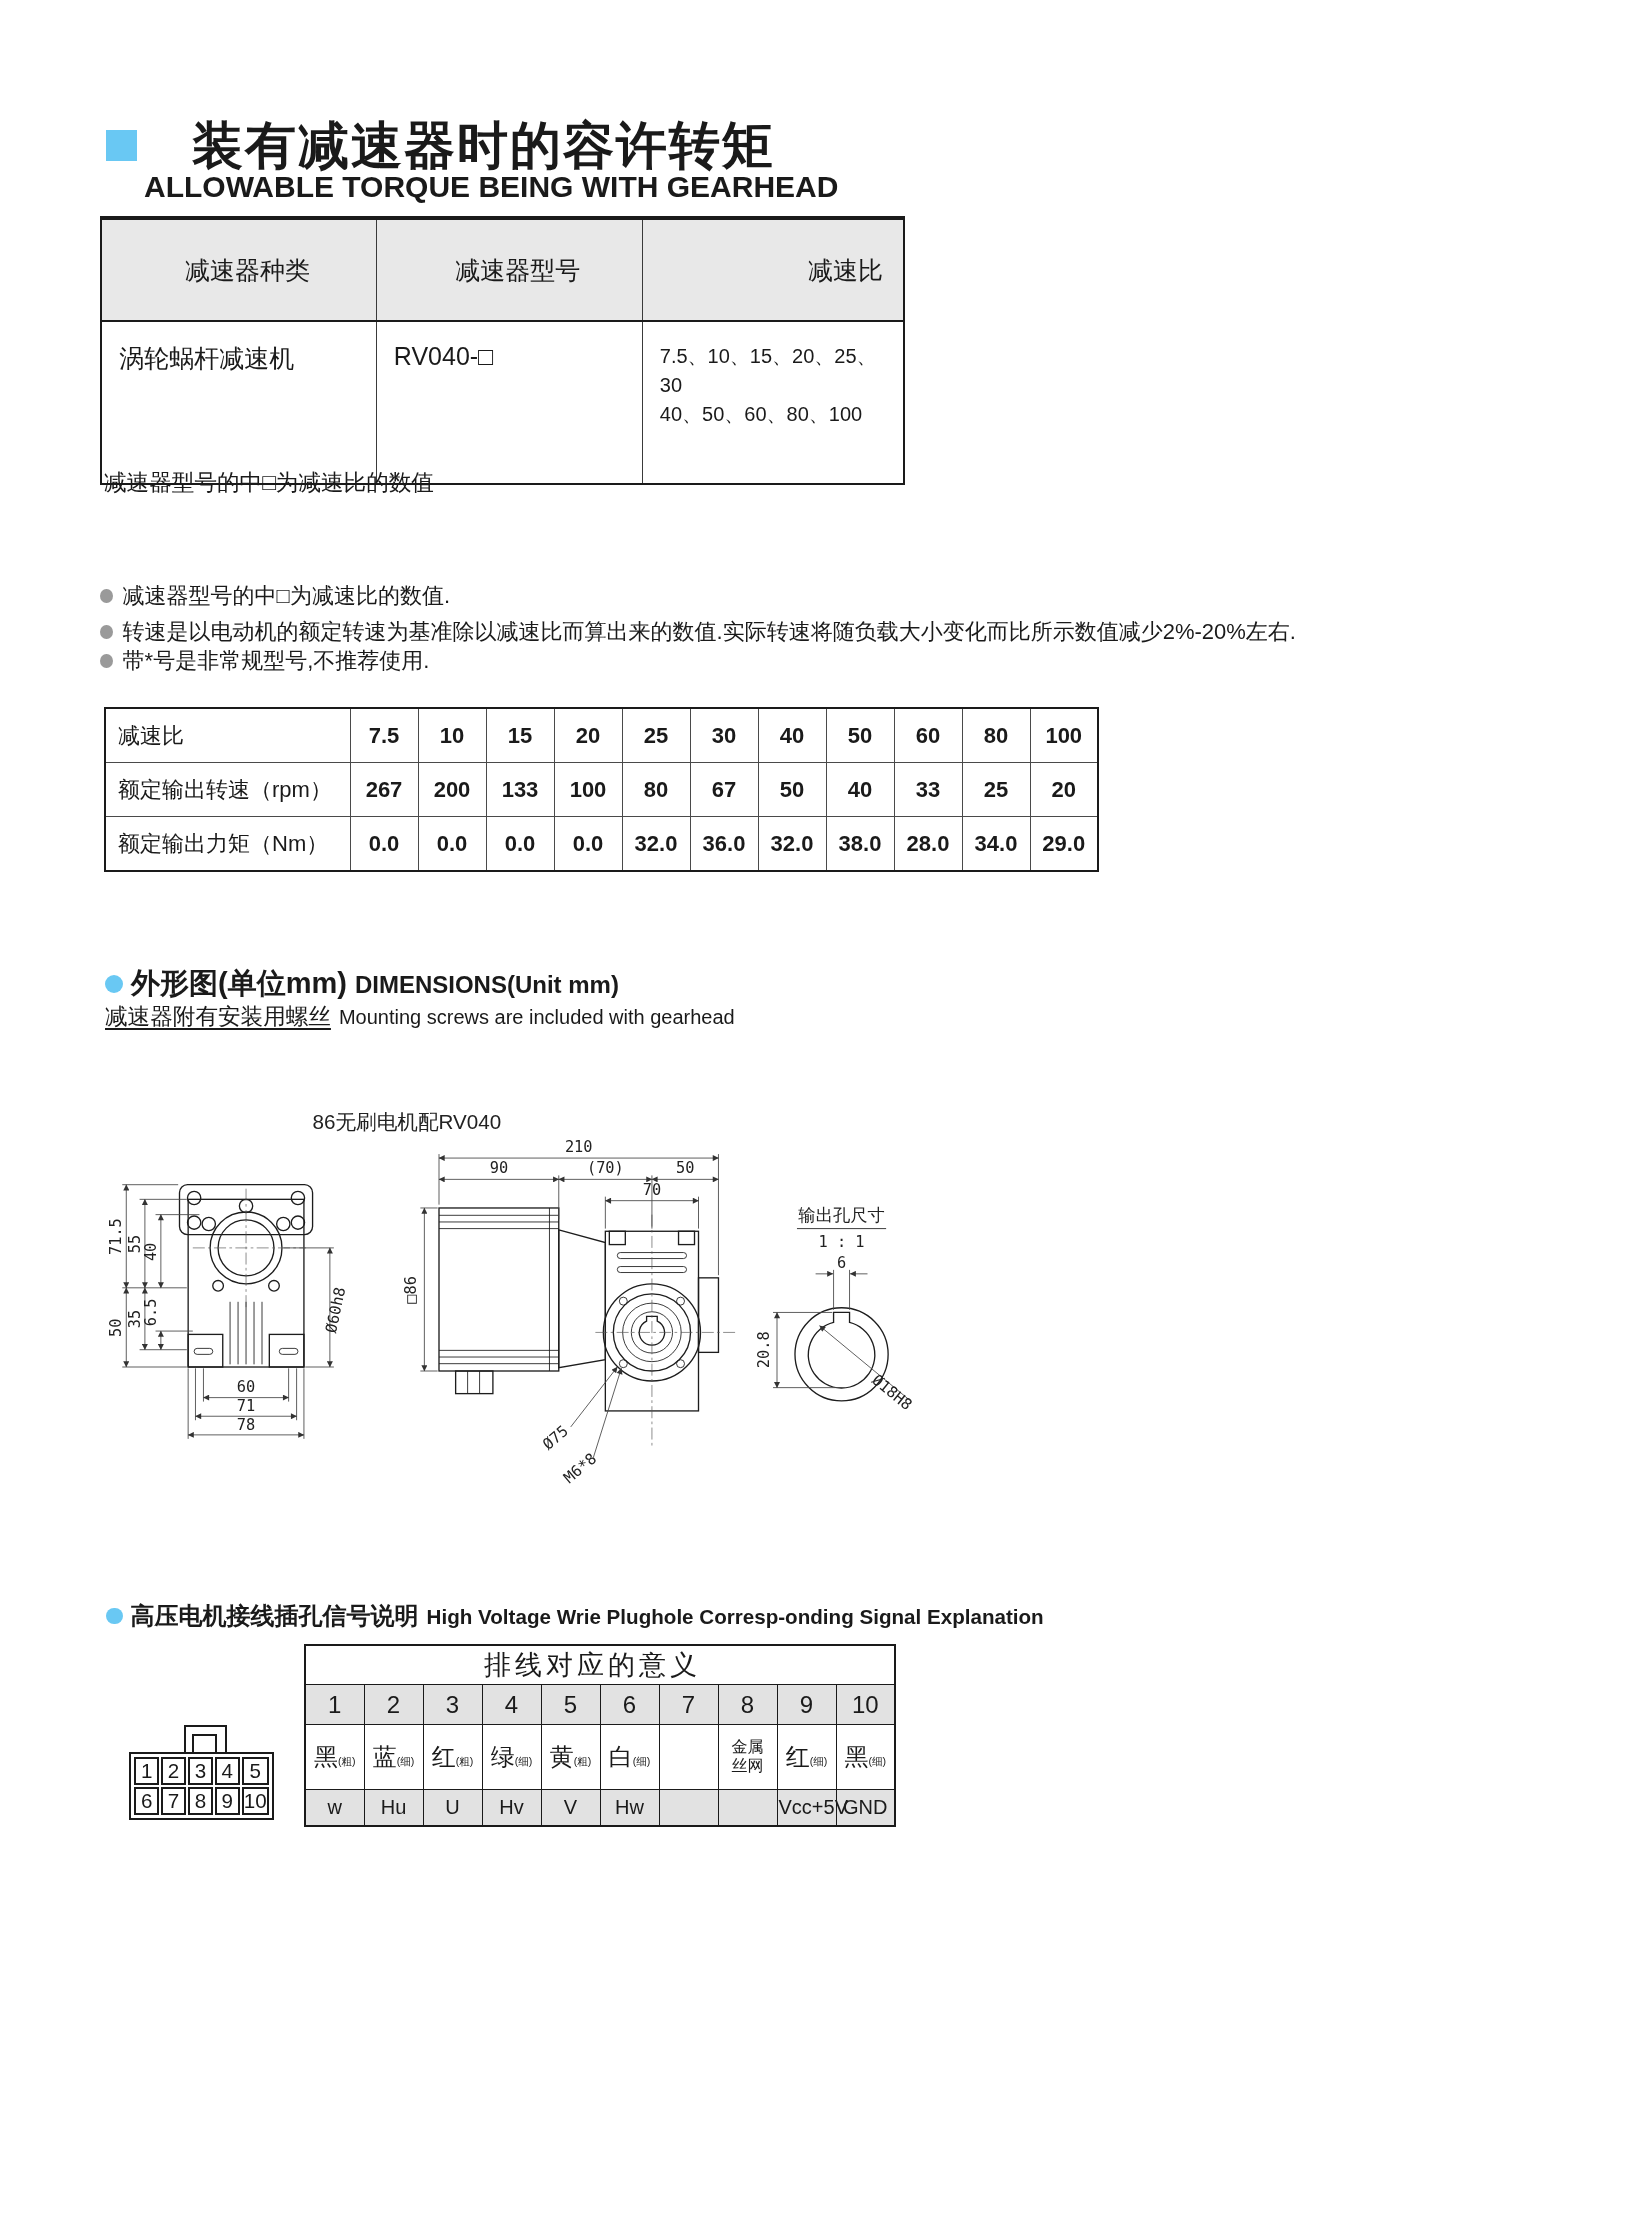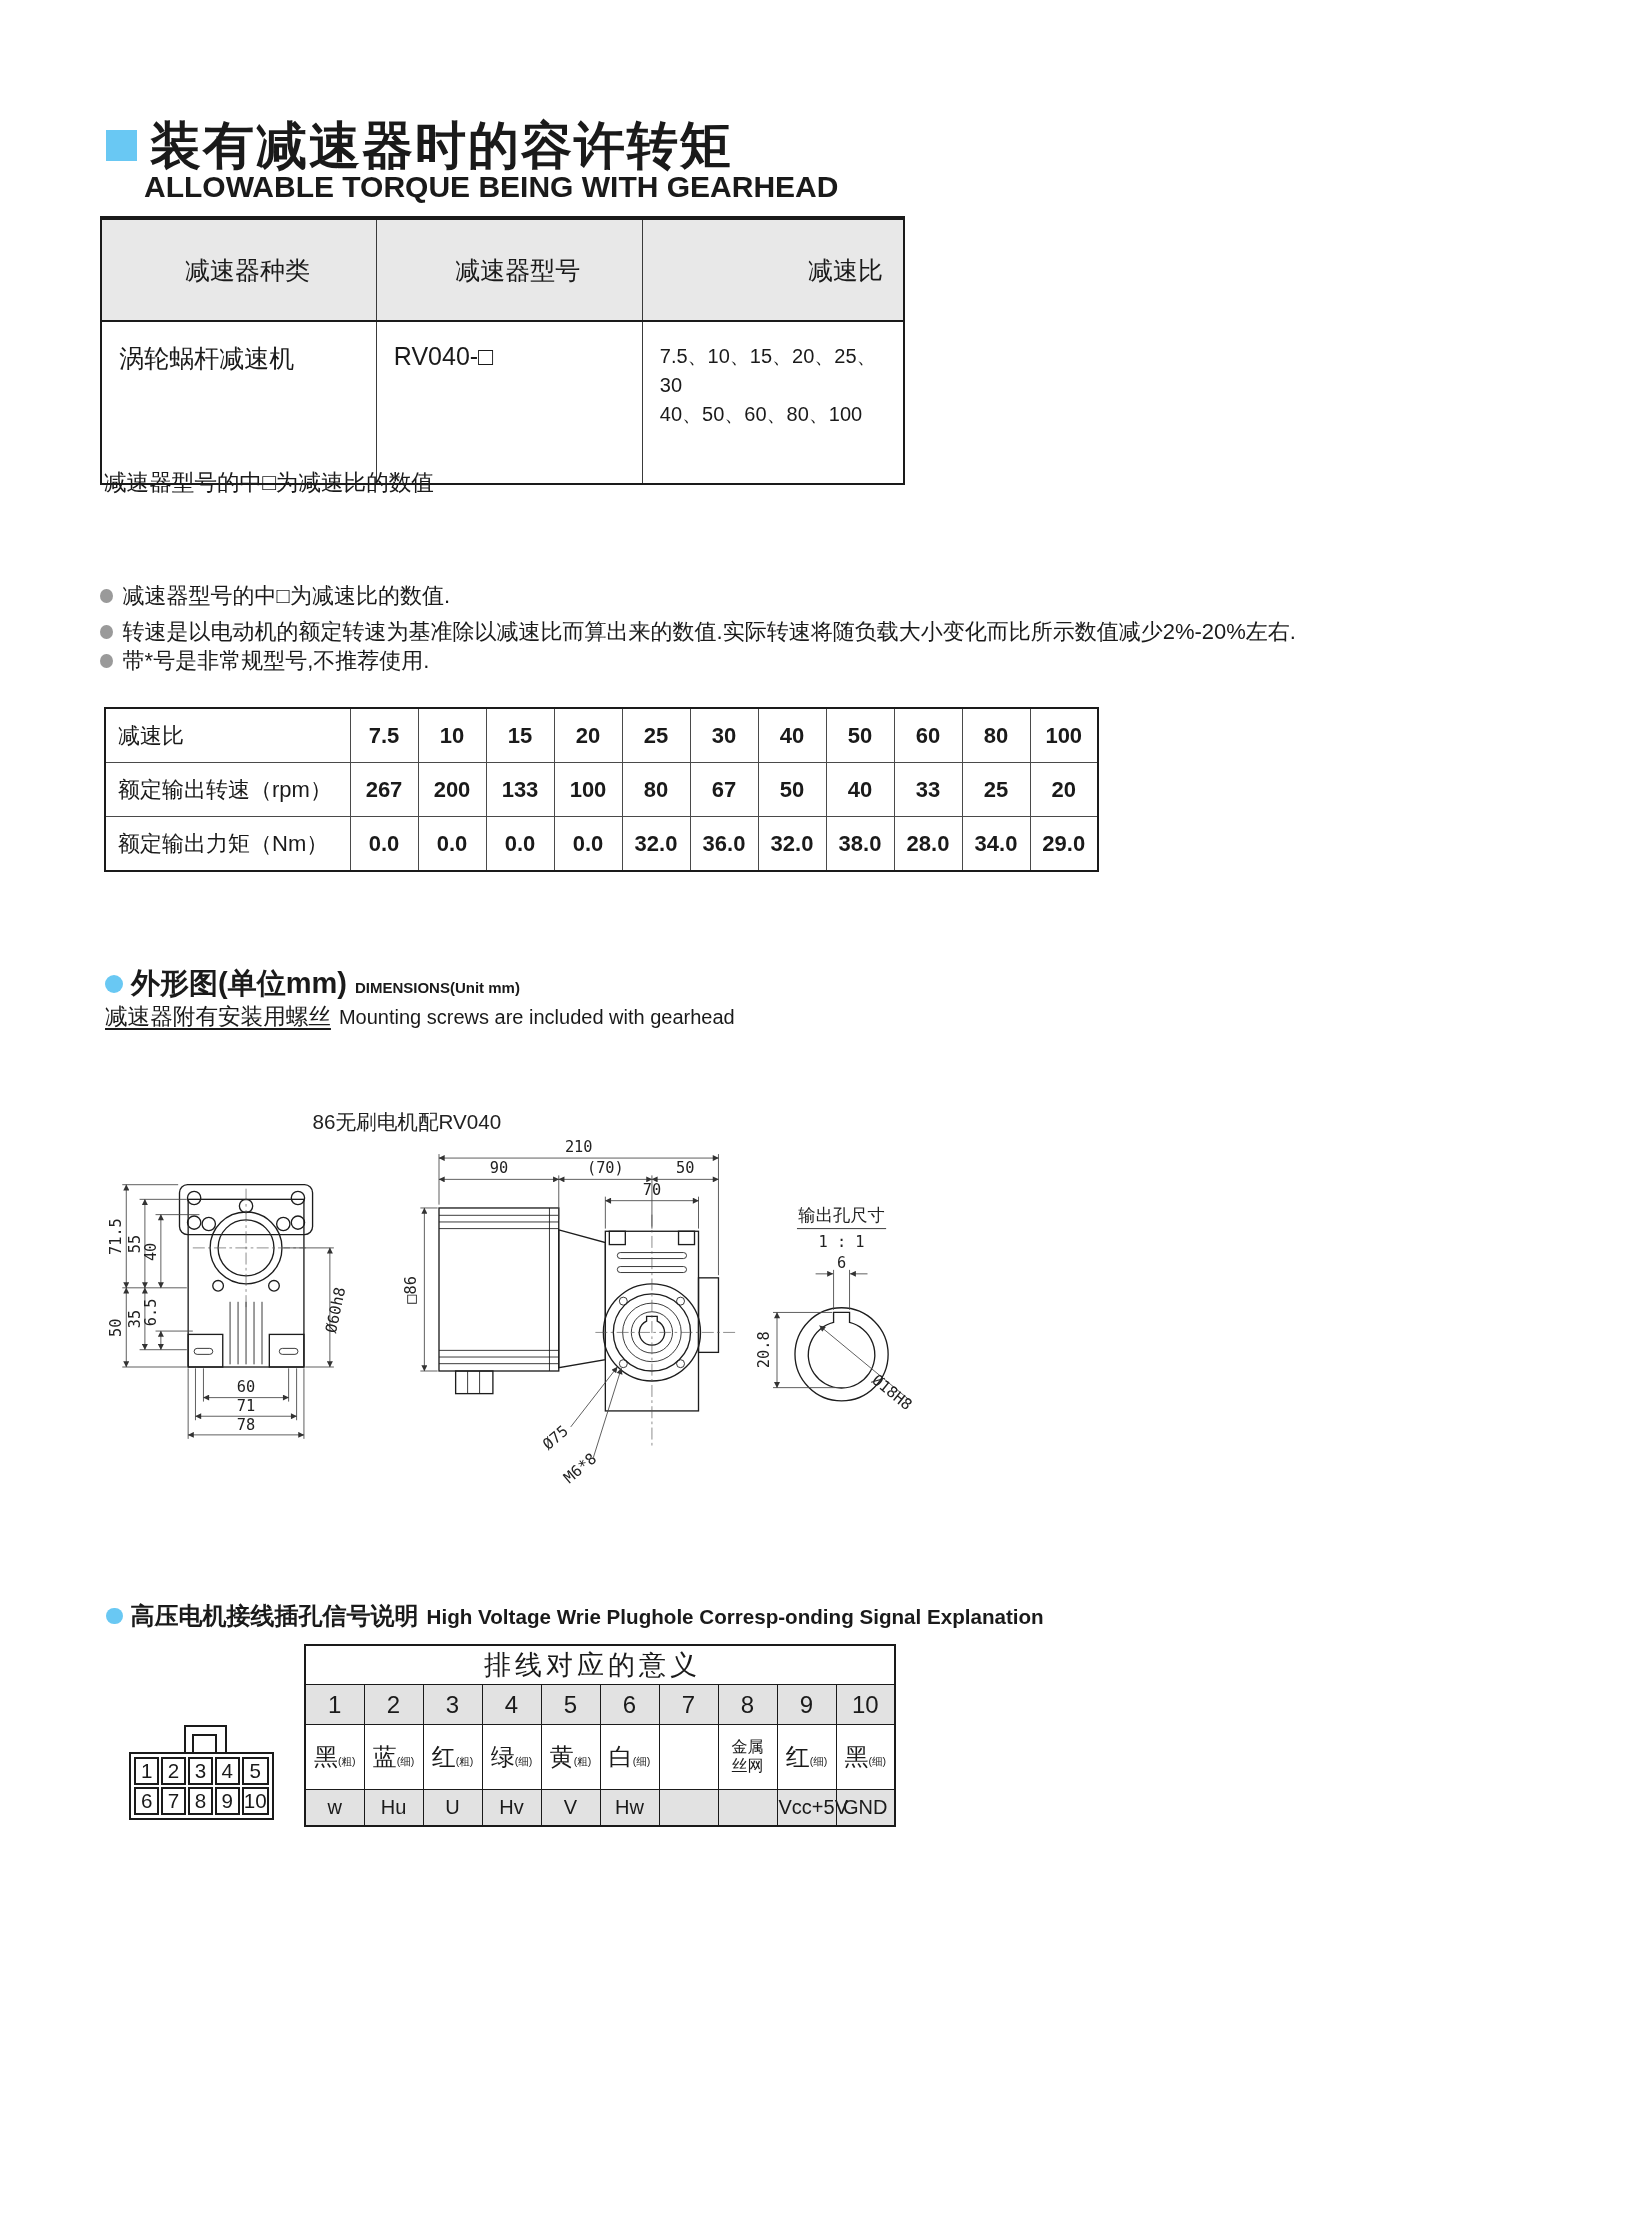--- a/index.html
+++ b/index.html
@@ -4,21 +4,21 @@
 <style>
   html,body{margin:0;padding:0;background:#ffffff;}
   body{
     width:1648px;height:2239px;position:relative;overflow:hidden;
     font-family:"Liberation Sans","DejaVu Sans",sans-serif;color:#1a1a1a;
   }
   .abs{position:absolute;}
 
   
   .blue-square{width:31px;height:31px;background:#69C8F3;}
-  .title-zh{font-size:51px;font-weight:800;letter-spacing:2px;white-space:nowrap;}
+  .title-zh{font-size:51px;font-weight:800;letter-spacing:2px;white-space:nowrap;margin-left:42px;}
   .title-en{font-size:30px;font-weight:700;letter-spacing:0px;white-space:nowrap;}
 
   
   table{border-collapse:collapse;table-layout:fixed;}
   .gearhead-table{width:802px;border:2.7px solid #1a1a1a;border-top-width:4.7px;background:#fff;}
   .gearhead-table th{
     height:100px;background:#E8E8E8;font-weight:400;font-size:25px;text-align:center;
     padding:0 0 0 17.3px;border-left:1.3px solid #3a3a3a;border-bottom:2.7px solid #1a1a1a;vertical-align:middle;
   }
   .gearhead-table th.right{text-align:right;padding-right:20px;}
@@ -40,21 +40,21 @@
   .ratio-table th{
     font-weight:400;font-size:22px;text-align:left;padding-left:12px;height:51px;
     border:1.3px solid #4a4a4a;background:#fff;white-space:nowrap;
   }
   .ratio-table td{font-size:22px;text-align:center;border:1.3px solid #4a4a4a;background:#fff;font-weight:bold;}
 
   
   .sec-head{display:flex;align-items:baseline;gap:8px;white-space:nowrap;}
   .sec-dot{width:18px;height:18px;border-radius:50%;background:#69C8F3;align-self:center;flex:0 0 auto;}
   .sec-zh{font-size:29px;font-weight:800;}
-  .sec-en{font-size:15px;font-weight:700;}
+  .sec-en{font-size:24px;font-weight:700;}
   .sec-note-zh{font-size:22.6px;text-decoration:underline;text-underline-offset:4px;}
   .sec-note-en{font-size:20px;}
   .w-zh{font-size:24px;font-weight:800;}
   .w-en{font-size:20.6px;font-weight:700;}
 
   
   svg text{user-select:none;}
   .ol{stroke:#1d1d1d;stroke-width:2;fill:none;}
   .thin{stroke:#1d1d1d;stroke-width:1.3;fill:none;}
   .dim{stroke:#474747;stroke-width:1.3;fill:none;}

